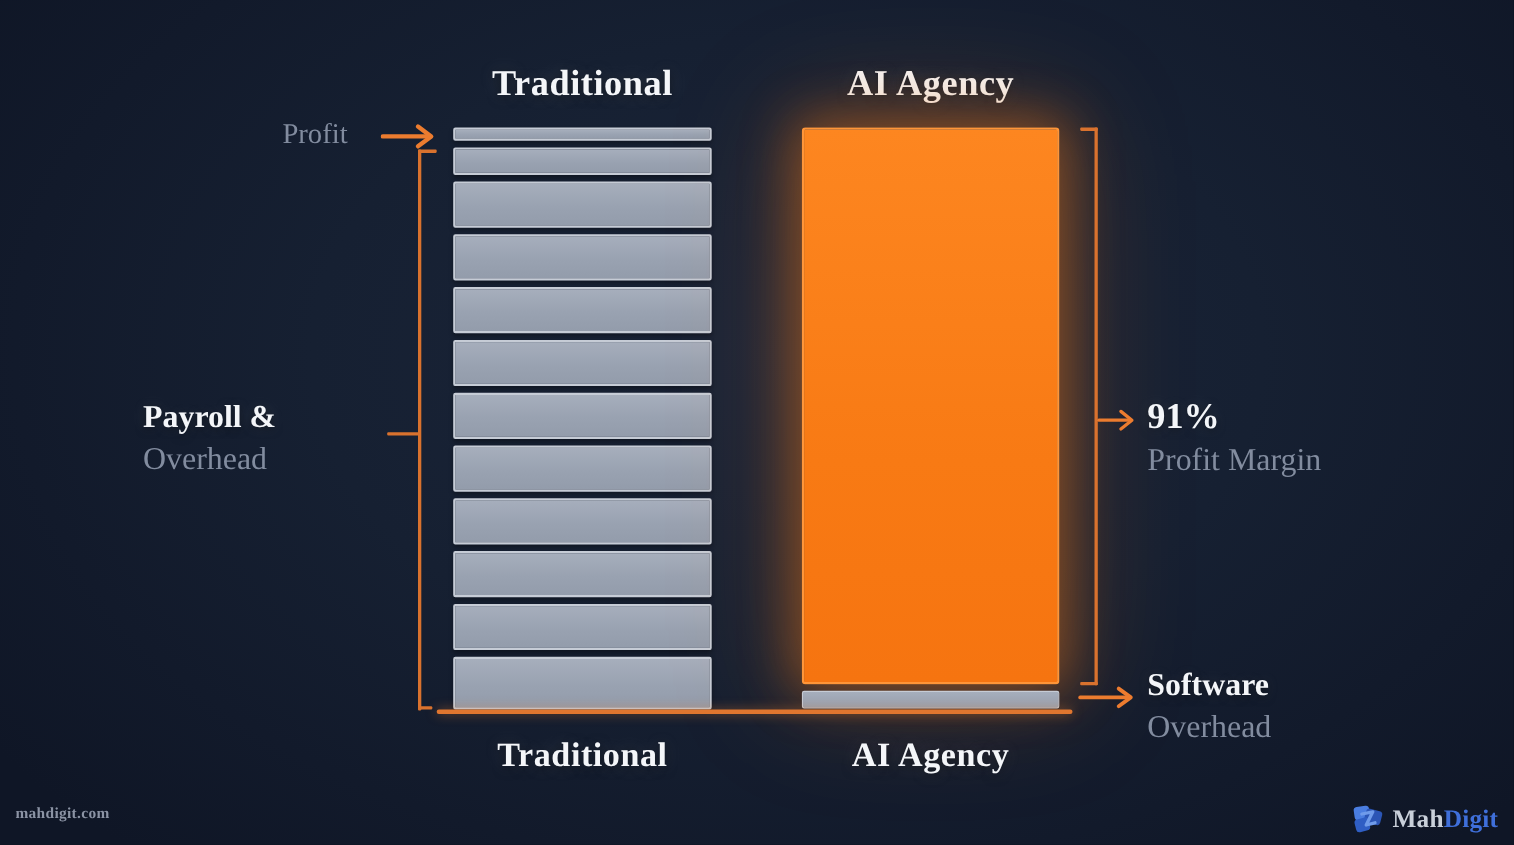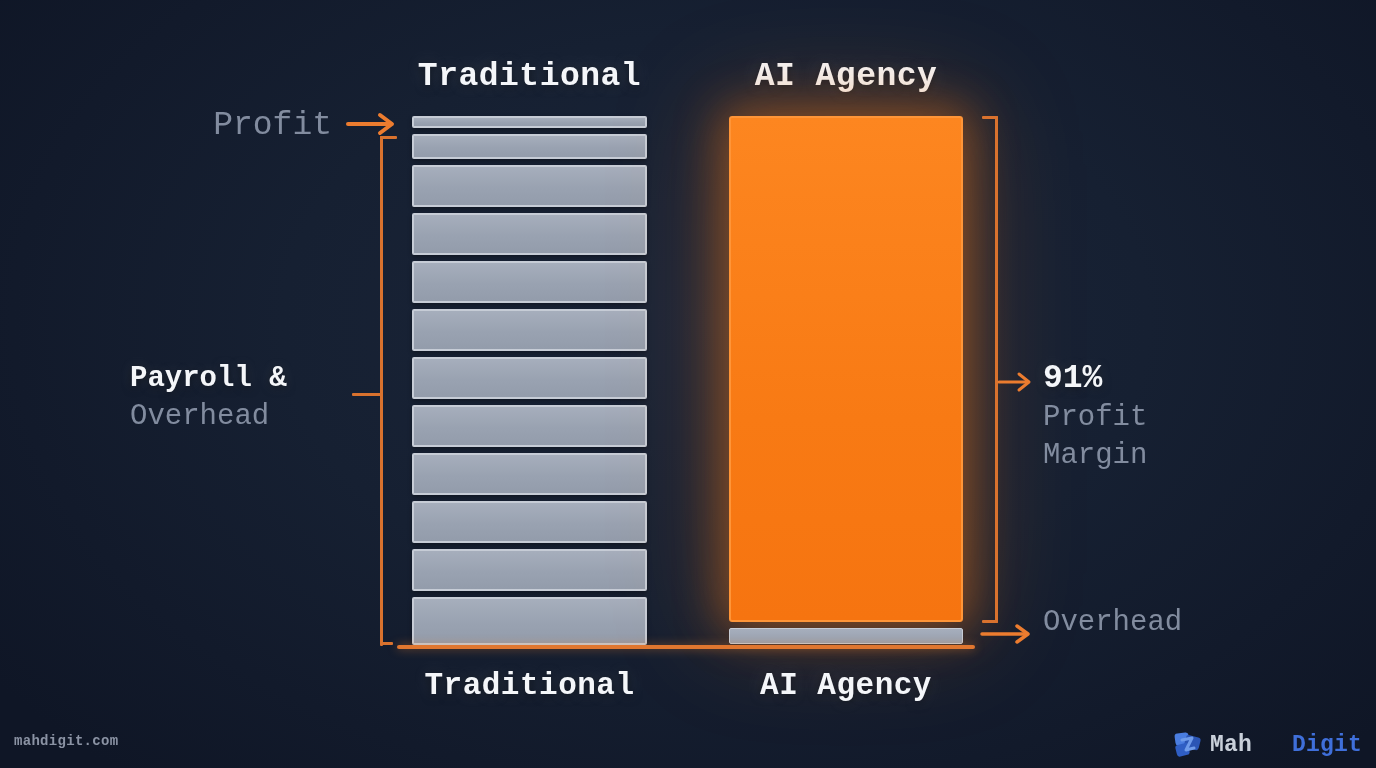--- a/index.html
+++ b/index.html
@@ -1,20 +1,20 @@
 <!DOCTYPE html>
 <html><head>
 <meta charset="utf-8">
 <style>
   html,body{margin:0;padding:0;background:#0d1422;}
   .canvas{
     position:relative;
     width:1376px;height:768px;
     overflow:hidden;
-    font-family:Liberation Mono, monospace;
+    font-family:Liberation Serif, serif;
     background:
       radial-gradient(ellipse 900px 600px at 52% 42%, #1b2539 0%, #162032 48%, #121a2b 78%, #0f1626 100%);
   }
   
   .col-title{
     position:absolute;
     text-align:center;
     color:#f4f6f9;
     font-weight:700;
     font-size:33px;
@@ -66,31 +66,31 @@
   .rb-tick-top{left:982px;top:116px;width:16px;height:3px;}
   .rb-tick-bot{left:982px;top:620px;width:16px;height:3px;}
   
   .arrow{position:absolute;}
   .a-profit{left:346px;top:110px;}
   .a-margin{left:997px;top:368px;}
   .a-software{left:980px;top:620px;}
   
   .lab-gray{color:#828c9f;}
   .lab-white{color:#f4f6f9;font-weight:700;text-shadow:0 2px 8px rgba(0,0,0,.5), 0 0 16px rgba(255,255,255,.14);}
-  .profit-label{position:absolute;left:180px;top:107px;width:152px;text-align:right;font-size:33px;}
+  .profit-label{position:absolute;left:164px;top:107px;width:152px;text-align:right;font-size:26px;}
   .payroll-block{position:absolute;left:130px;top:360px;width:203px;text-align:left;font-size:29px;line-height:38px;}
   .margin-block{position:absolute;left:1043px;top:346px;width:220px;font-size:29px;line-height:38px;margin-top:13px;}
   .margin-value{font-size:33px;line-height:40px;}
   .software-block{position:absolute;left:1043px;top:604px;width:220px;font-size:29px;line-height:38px;}
   
   .site{position:absolute;left:14px;top:733px;font-size:14px;font-weight:600;color:#8b93a4;letter-spacing:.3px;}
   .brand{position:absolute;right:14px;top:731px;display:flex;align-items:center;gap:6px;}
   .brand-text{font-size:23px;font-weight:700;letter-spacing:.2px;}
   .brand-mah{color:#c9d0da;}
-  .brand-digit{color:#3f6fda;margin-left:40px;}
+  .brand-digit{color:#3f6fda;}
 </style>
 </head>
 <body>
 
 <div class="canvas">
 
   <div class="col-title t-top-left">Traditional</div>
   <div class="col-title t-top-right">AI Agency</div>
 
   <div class="left-bar" id="left-bar">
@@ -141,20 +141,21 @@
     <div class="lab-white">Payroll &amp;</div>
     <div class="lab-gray">Overhead</div>
   </div>
 
   <div class="margin-block">
     <div class="lab-white margin-value">91%</div>
     <div class="lab-gray">Profit Margin</div>
   </div>
 
   <div class="software-block">
+    <div class="lab-white">Software</div>
     <div class="lab-gray">Overhead</div>
   </div>
 
   <div class="col-title t-bot-left">Traditional</div>
   <div class="col-title t-bot-right">AI Agency</div>
 
   <div class="site">mahdigit.com</div>
 
   <div class="brand">
     <svg width="32" height="28" viewBox="0 0 32 28">

